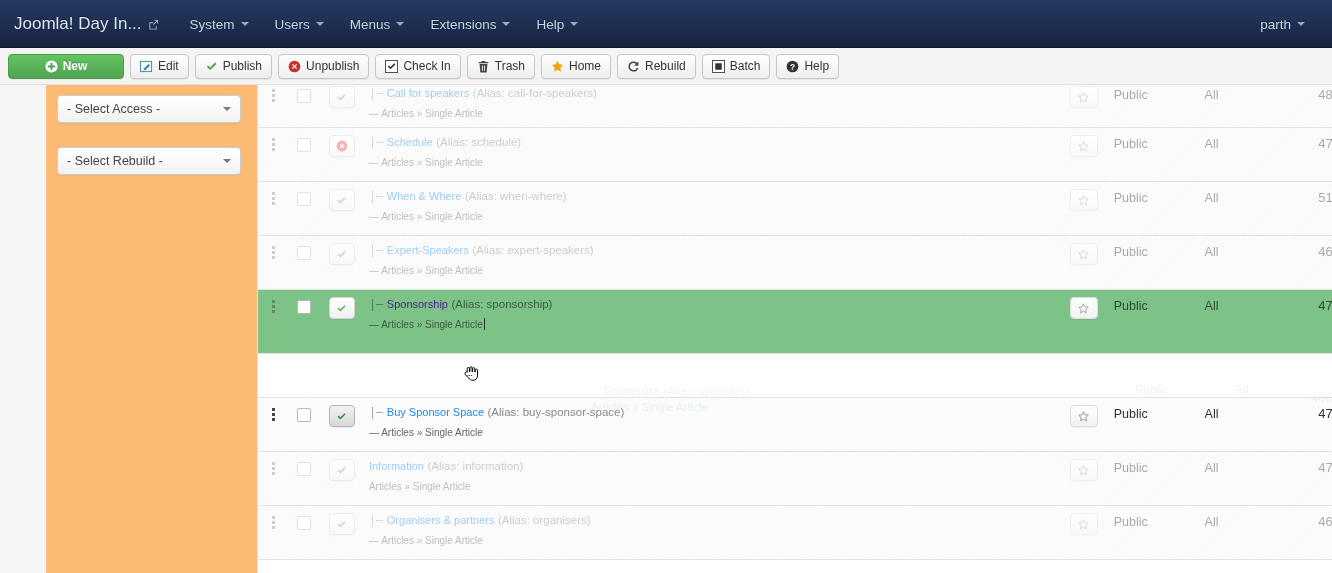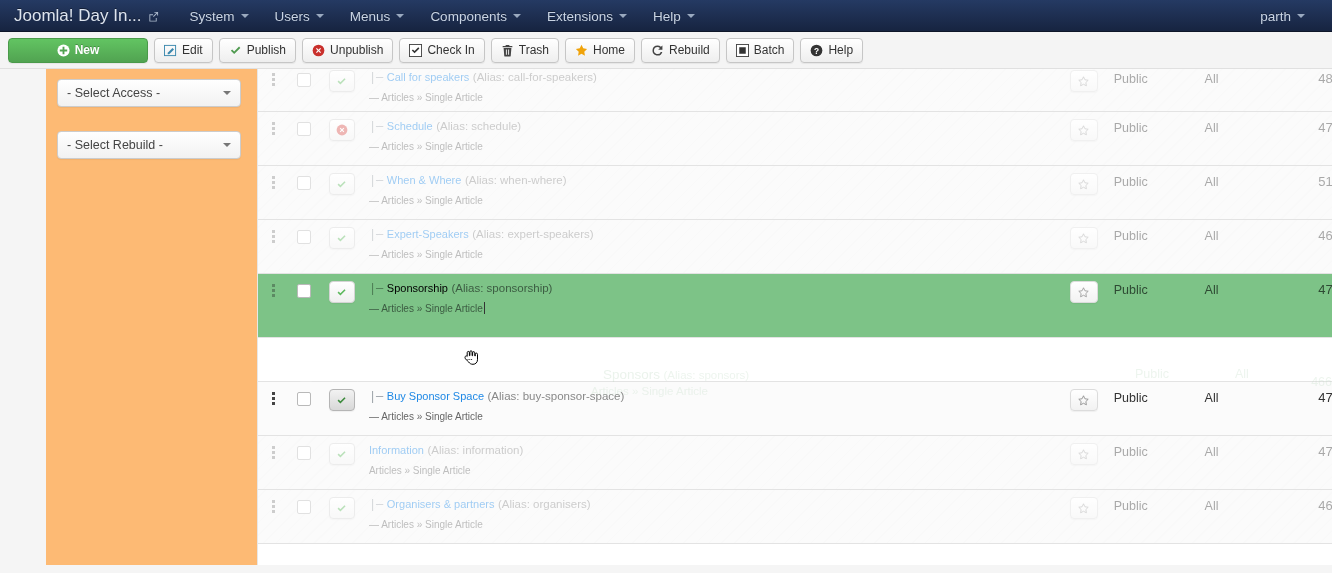--- a/index.html
+++ b/index.html
@@ -6,21 +6,21 @@
   * { box-sizing: border-box; margin: 0; padding: 0; }
   html, body {
     width: 1332px; height: 573px;
     font-family: "Liberation Sans", sans-serif;
     background: #f5f5f5;
     overflow: hidden;
   }
 
   
   .navbar {
-    height: 32px;
+    height: 48px;
     background: #1b2a4a;
     background: linear-gradient(to bottom, #24355c 0%, #152murder 100%);
     background: linear-gradient(to bottom, #253a63 0%, #16233f 100%);
     display: flex;
     align-items: center;
     padding: 0 14px;
     position: relative;
     box-shadow: inset 0 -1px 0 rgba(0,0,0,.35);
   }
   .brand {
@@ -88,21 +88,21 @@
     padding: 0 9px;
     cursor: pointer;
     box-shadow: 0 1px 1px rgba(0,0,0,.06);
     white-space: nowrap;
   }
   .btn-new {
     background: linear-gradient(to bottom, #62c462 0%, #51a351 100%);
     border-color: #4a9a4a;
     color: #fff;
     font-weight: bold;
-    width: 140px;
+    width: 116px;
     justify-content: center;
     text-shadow: 0 -1px 0 rgba(0,0,0,.25);
   }
   .ico { display: inline-flex; align-items: center; justify-content: center; }
   .ico svg { display: block; }
 
   
   .page-body {
     display: flex;
     height: 496px;
@@ -232,21 +232,21 @@
   .sub-line {
     color: #666;
     font-size: 10px;
     margin-top: 5px;
     line-height: 14px;
     white-space: nowrap;
   }
   .cell-txt { color: #333; font-size: 12.5px; line-height: 18px; padding-top: 1px; }
   .cell-id  { color: #333; font-size: 13px; line-height: 18px; padding-top: 1px; }
 
-  .row-drag .item-link { color: #000000; }
+  .row-drag .item-link { color: #4c1d95; }
   .row-drag .alias,
   .row-drag .sub-line { color: #3c5c42; }
   .row-drag .cell-txt,
   .row-drag .cell-id  { color: #2e4a33; }
   .row-drag .tree-pfx { color: #4a7a52; }
 
   
   .ghost {
     position: absolute;
     left: 0; right: 0;
@@ -314,24 +314,20 @@
     <div class="nav-item">
       <span>System</span>
       <span class="caret"></span>
     </div>
     <div class="nav-item">
       <span>Users</span>
       <span class="caret"></span>
     </div>
     <div class="nav-item">
       <span>Menus</span>
-      <span class="caret"></span>
-    </div>
-    <div class="nav-item">
-      <span>Components</span>
       <span class="caret"></span>
     </div>
     <div class="nav-item">
       <span>Extensions</span>
       <span class="caret"></span>
     </div>
     <div class="nav-item">
       <span>Help</span>
       <span class="caret"></span>
     </div>

